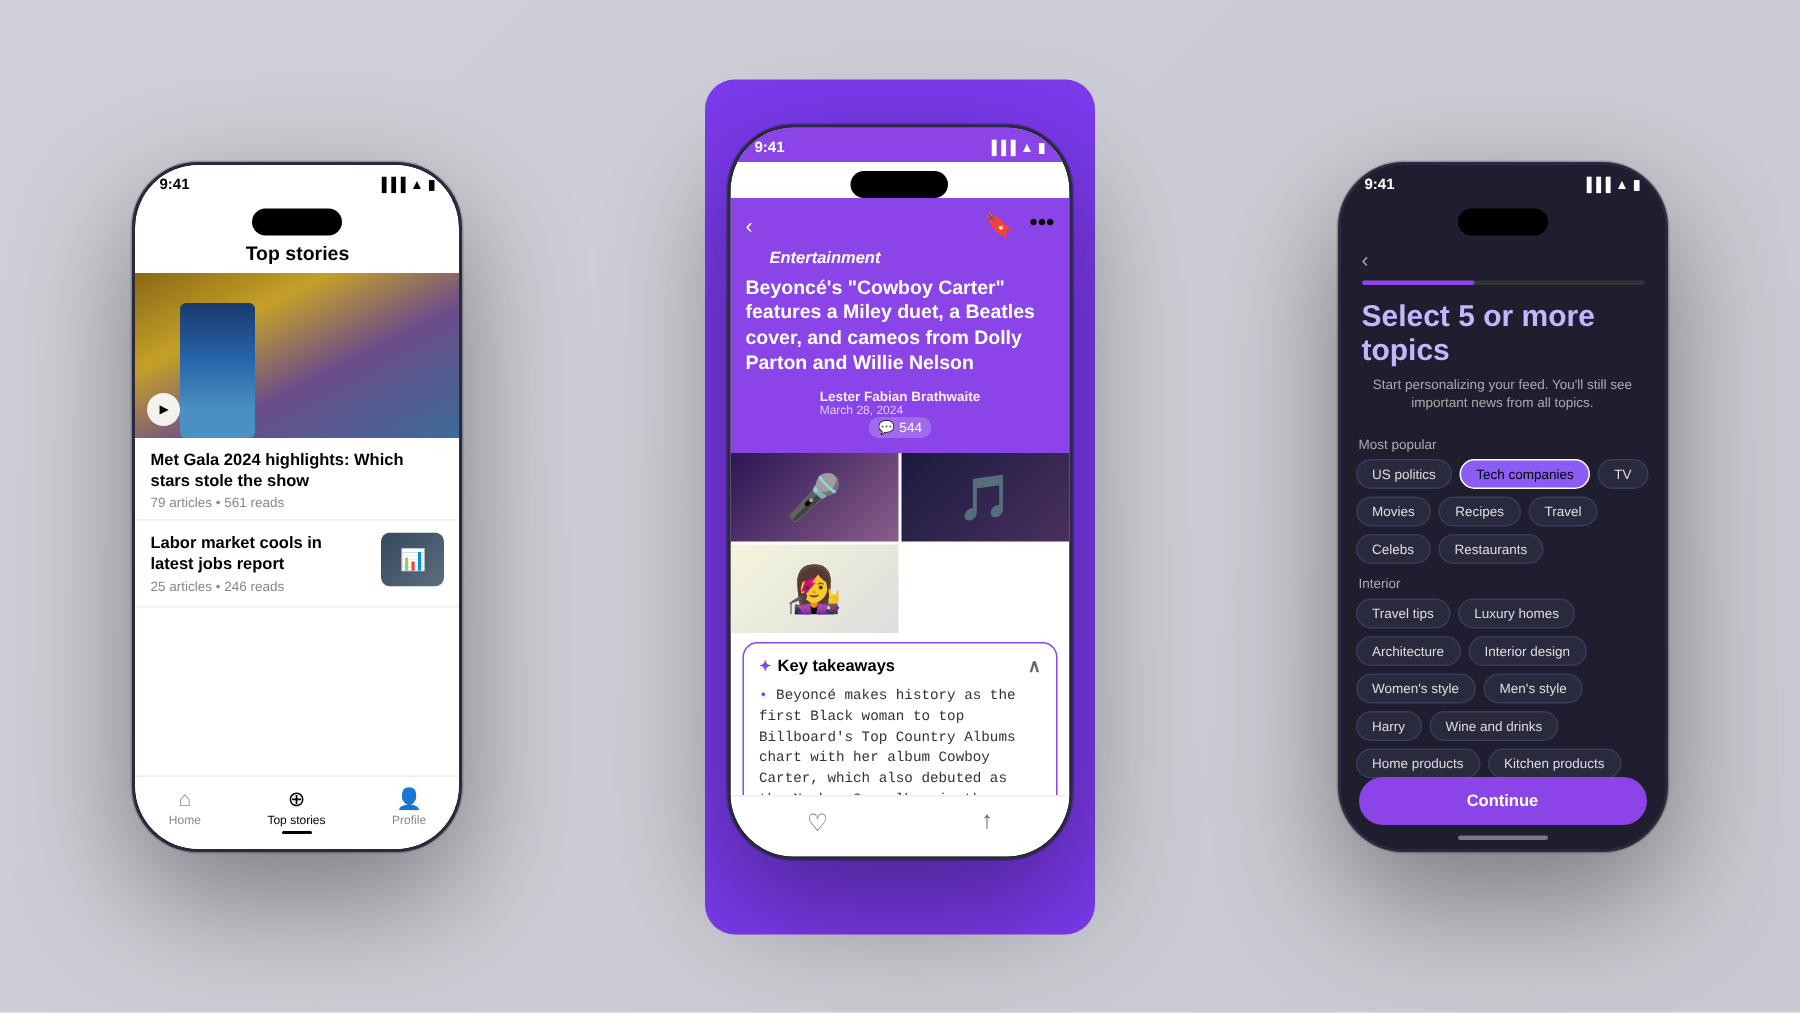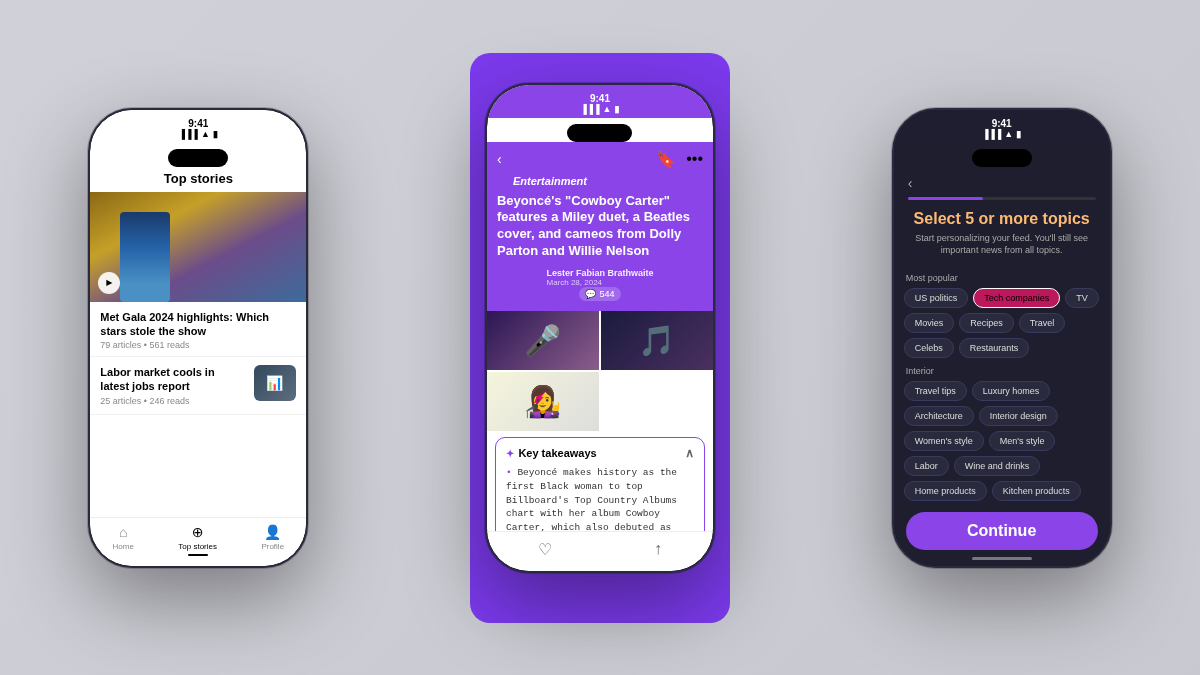--- a/index.html
+++ b/index.html
@@ -67,21 +67,20 @@
     }
 
     
     .status-bar {
       display: flex;
       justify-content: space-between;
       align-items: center;
       padding: 8px 16px 4px;
       font-size: 10px;
       font-weight: 600;
-      flex-direction: column;
     }
 
     .dynamic-island {
       width: 60px;
       height: 18px;
       background: #000;
       border-radius: 12px;
       margin: 6px auto 0;
       display: block;
     }
@@ -395,24 +394,24 @@
     }
 
     .progress-fill {
       height: 100%;
       width: 40%;
       background: #8a44e8;
       border-radius: 2px;
     }
 
     .topics-title {
-      font-size: 16px;
+      font-size: 20px;
       font-weight: 700;
-      color: #fdba74;
-      text-align: center;
+      color: #c4b5fd;
+      text-align: left;
       margin-bottom: 4px;
     }
 
     .topics-subtitle {
       font-size: 9px;
       color: #aaa;
       text-align: center;
       line-height: 1.4;
       margin-bottom: 10px;
     }
@@ -441,35 +440,35 @@
       border: 1.5px solid transparent;
     }
 
     .chip-dark {
       background: #2a2a3e;
       color: #ddd;
       border-color: #3a3a5e;
     }
 
     .chip-selected {
-      background: #be185d;
+      background: #8b5cf6;
       color: #000;
       border-color: #fff;
     }
 
     .continue-btn {
       position: absolute;
       bottom: 16px;
       left: 12px; right: 12px;
       background: #8a44e8;
       color: #fff;
       border: none;
       border-radius: 22px;
       padding: 10px;
-      font-size: 16px;
+      font-size: 11px;
       font-weight: 600;
       text-align: center;
       cursor: pointer;
     }
 
     .home-indicator {
       position: absolute;
       bottom: 6px;
       left: 50%;
       transform: translateX(-50%);
@@ -660,21 +659,21 @@
       </div>
 
       <div class="topics-section-label">Interior</div>
       <div class="topics-chips">
         <div class="chip chip-dark">Travel tips</div>
         <div class="chip chip-dark">Luxury homes</div>
         <div class="chip chip-dark">Architecture</div>
         <div class="chip chip-dark">Interior design</div>
         <div class="chip chip-dark">Women's style</div>
         <div class="chip chip-dark">Men's style</div>
-        <div class="chip chip-dark">Labor</div>
+        <div class="chip chip-dark">Harry</div>
         <div class="chip chip-dark">Wine and drinks</div>
         <div class="chip chip-dark">Home products</div>
         <div class="chip chip-dark">Kitchen products</div>
       </div>
 
       <button class="continue-btn">Continue</button>
 
       <div class="home-indicator"></div>
 
     </div>

